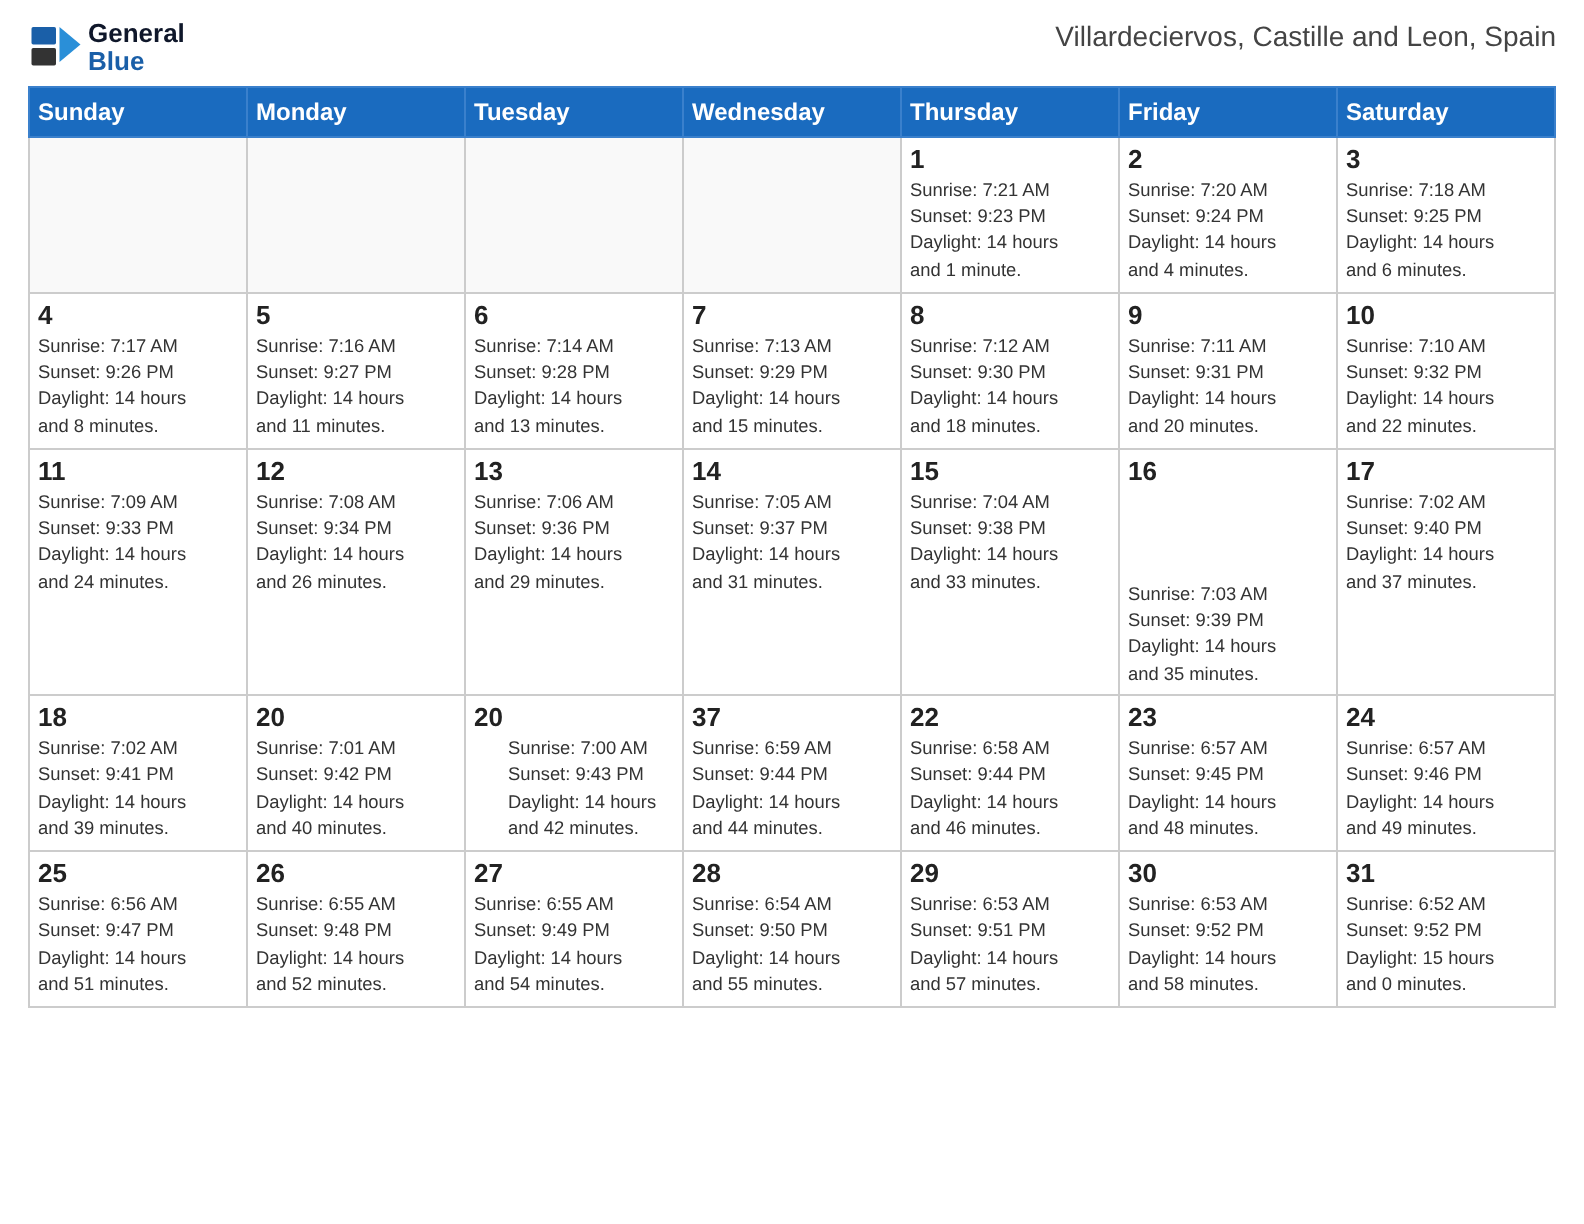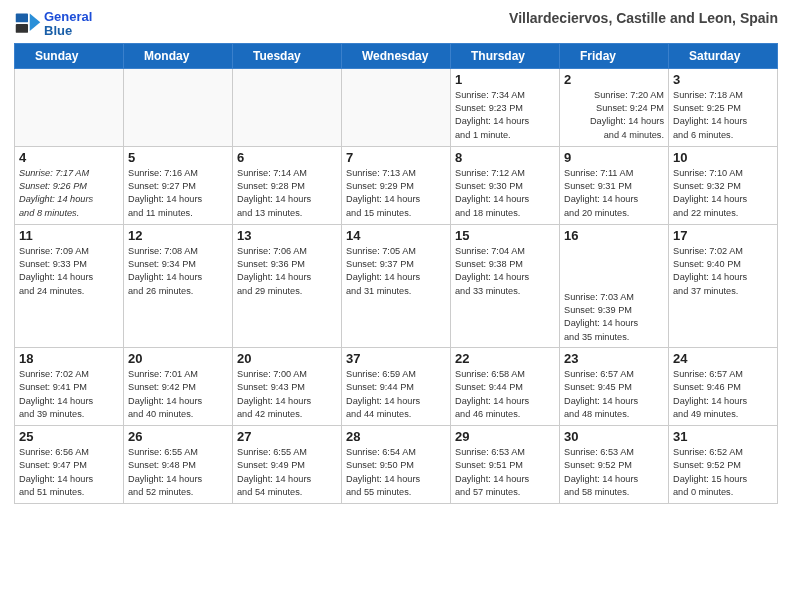--- a/index.html
+++ b/index.html
@@ -25,50 +25,50 @@
       align-items: center;
       gap: 2px;
     }
     .logo-text {
       display: flex;
       flex-direction: column;
       font-size: 13px;
       font-weight: bold;
       line-height: 1.1;
     }
-    .logo-text span:first-child { color: #1d4ed8; }
+    .logo-text span:first-child { color: #0f172a; }
     .logo-text span:last-child { color: #1a5fa8; }
     .logo-icon {
       width: 28px;
       height: 28px;
     }
     .title-block {
       text-align: right;
     }
     .title-block h1 {
       font-size: 28px;
       color: #222;
       font-weight: bold;
     }
     .title-block h2 {
       font-size: 14px;
       color: #444;
-      font-weight: bold;
+      font-weight: normal;
     }
     .calendar {
       width: 100%;
       border-collapse: collapse;
       border: 1px solid #bbb;
     }
     .calendar th {
       background: #1a6bbf;
       color: #fff;
       font-size: 12px;
       font-weight: bold;
-      padding: 5px 20px;
+      padding: 5px 4px;
       border: 1px solid #3a80cc;
       text-align: left;
     }
     .calendar td {
       vertical-align: top;
       border: 1px solid #ccc;
       padding: 3px 4px;
       font-size: 9.5px;
       color: #222;
       background: #fff;
@@ -131,44 +131,44 @@
         </tr>
     </thead>
     <tbody id="calendar-body">
     <tr>
           <td class="empty"></td>
           <td class="empty"></td>
           <td class="empty"></td>
           <td class="empty"></td>
           <td>
             <span class="day-num">1</span>
-            <div class="day-info" style="white-space: pre-line;">Sunrise: 7:34 AM
+            <div class="day-info" style="white-space: pre-line;">Sunrise: 7:21 AM
 Sunset: 9:23 PM
 Daylight: 14 hours
 and 1 minute.</div>
           </td>
           <td>
             <span class="day-num">2</span>
-            <div class="day-info" style="white-space: pre-line; text-align: right;">Sunrise: 7:20 AM
+            <div class="day-info" style="white-space: pre-line;">Sunrise: 7:20 AM
 Sunset: 9:24 PM
 Daylight: 14 hours
 and 4 minutes.</div>
           </td>
           <td>
             <span class="day-num">3</span>
             <div class="day-info" style="white-space: pre-line;">Sunrise: 7:18 AM
 Sunset: 9:25 PM
 Daylight: 14 hours
 and 6 minutes.</div>
           </td>
         </tr>
         <tr>
           <td>
             <span class="day-num">4</span>
-            <div class="day-info" style="white-space: pre-line; font-style: italic;">Sunrise: 7:17 AM
+            <div class="day-info" style="white-space: pre-line;">Sunrise: 7:17 AM
 Sunset: 9:26 PM
 Daylight: 14 hours
 and 8 minutes.</div>
           </td>
           <td>
             <span class="day-num">5</span>
             <div class="day-info" style="white-space: pre-line;">Sunrise: 7:16 AM
 Sunset: 9:27 PM
 Daylight: 14 hours
 and 11 minutes.</div>
@@ -270,21 +270,21 @@
           </td>
           <td>
             <span class="day-num">20</span>
             <div class="day-info" style="white-space: pre-line;">Sunrise: 7:01 AM
 Sunset: 9:42 PM
 Daylight: 14 hours
 and 40 minutes.</div>
           </td>
           <td>
             <span class="day-num">20</span>
-            <div class="day-info" style="white-space: pre-line;">Sunrise: 7:00 AM
+            <div class="day-info" style="white-space: pre-line; margin-left: 17px;">Sunrise: 7:00 AM
 Sunset: 9:43 PM
 Daylight: 14 hours
 and 42 minutes.</div>
           </td>
           <td>
             <span class="day-num">37</span>
             <div class="day-info" style="white-space: pre-line;">Sunrise: 6:59 AM
 Sunset: 9:44 PM
 Daylight: 14 hours
 and 44 minutes.</div>

